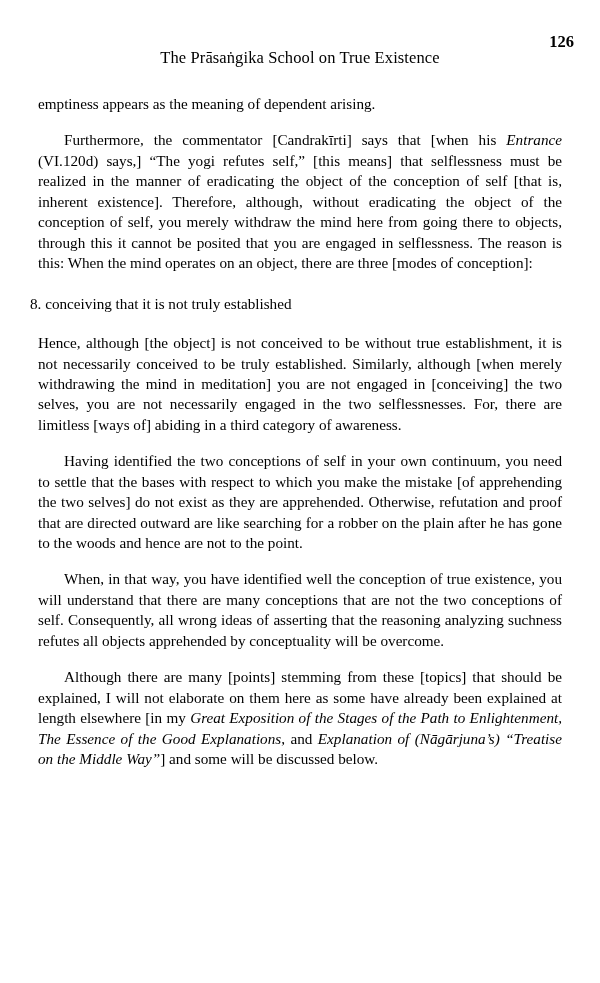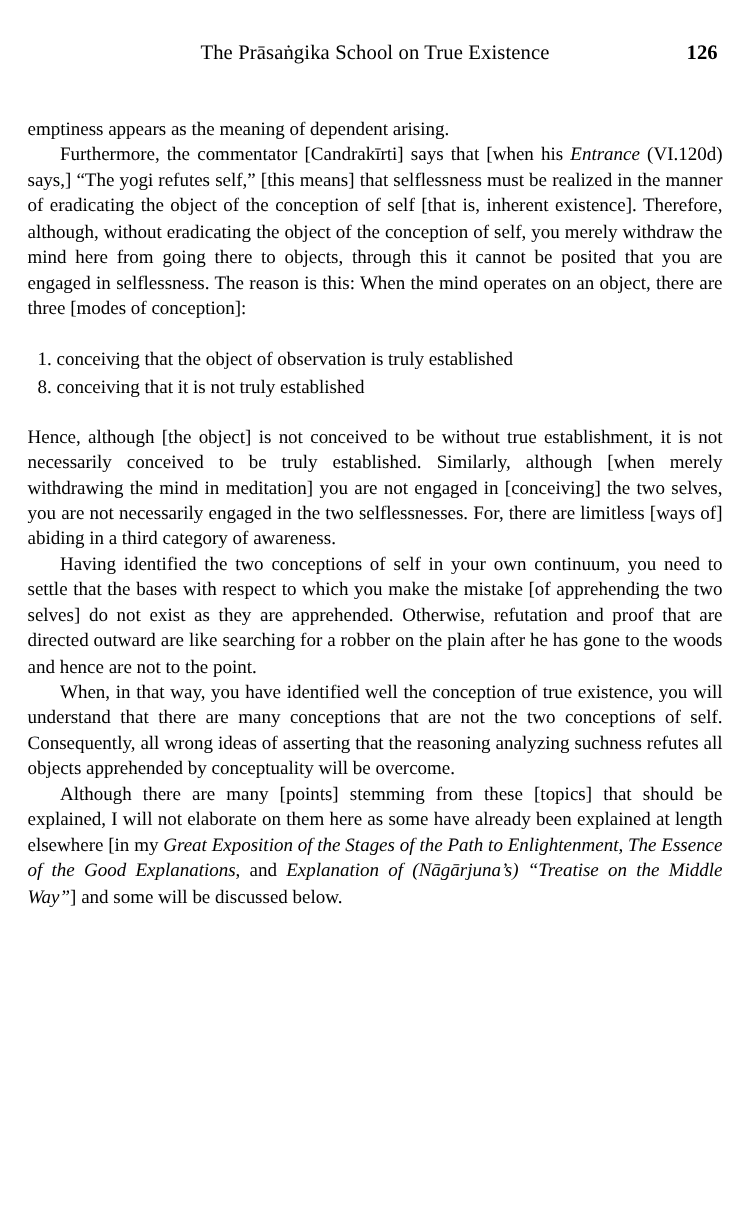--- a/index.html
+++ b/index.html
@@ -23,40 +23,40 @@
   }
   .header {
     position: relative;
     margin: 32px 22px 0 22px;
     height: 26px;
   }
   .header-title {
     position: absolute;
     left: 0;
     right: 0;
-    top: 0;
+    top: 16px;
     text-align: center;
     font-size: 16.5px;
     letter-spacing: 0.1px;
   }
   .header-pageno {
     position: absolute;
     right: 4px;
     top: 0;
     font-size: 16.5px;
     font-weight: bold;
   }
   .body {
     margin: 36px 22px 0 22px;
     font-size: 15.2px;
     line-height: 1.345;
     text-align: justify;
   }
   p {
-    margin: 0;
+    margin: 16px;
     text-align: justify;
     text-justify: inter-word;
   }
   p.indent {
     text-indent: 26px;
   }
   .list {
     margin: 19px 0 0 0;
     padding: 0;
     list-style: none;
@@ -83,21 +83,20 @@
     <div class="header-pageno">126</div>
   </div>
 
   <div class="body">
 
     <p>emptiness appears as the meaning of dependent arising.</p>
 
     <p class="indent"><span>Furthermore, the commentator [Candrakīrti] says that [when his </span><em class="ital">Entrance</em><span> (VI.120d) says,] “The yogi refutes self,” [this means] that selflessness must be realized in the manner of eradicating the object of the conception of self [that is, inherent existence]. Therefore, although, without eradicating the object of the conception of self, you merely withdraw the mind here from going there to objects, through this it cannot be posited that you are engaged in selflessness. The reason is this: When the mind operates on an object, there are three [modes of conception]:</span></p>
 
     <ul class="list">
-      <li>1. conceiving that the object of observation is truly established</li>
       <li>8. conceiving that it is not truly established</li>
     </ul>
 
     <p class="gap-after-list">Hence, although [the object] is not conceived to be without true establishment, it is not necessarily conceived to be truly established. Similarly, although [when merely withdrawing the mind in meditation] you are not engaged in [conceiving] the two selves, you are not necessarily engaged in the two selflessnesses. For, there are limitless [ways of] abiding in a third category of awareness.</p>
 
     <p class="indent">Having identified the two conceptions of self in your own continuum, you need to settle that the bases with respect to which you make the mistake [of apprehending the two selves] do not exist as they are apprehended. Otherwise, refutation and proof that are directed outward are like searching for a robber on the plain after he has gone to the woods and hence are not to the point.</p>
 
     <p class="indent">When, in that way, you have identified well the conception of true existence, you will understand that there are many conceptions that are not the two conceptions of self. Consequently, all wrong ideas of asserting that the reasoning analyzing suchness refutes all objects apprehended by conceptuality will be overcome.</p>
 
     <p class="indent"><span>Although there are many [points] stemming from these [topics] that should be explained, I will not elaborate on them here as some have already been explained at length elsewhere [in my </span><em class="ital">Great Exposition of the Stages of the Path to Enlightenment, The Essence of the Good Explanations</em><span>, and </span><em class="ital">Explanation of (Nāgārjuna’s) “Treatise on the Middle Way”</em><span>] and some will be discussed below.</span></p>

